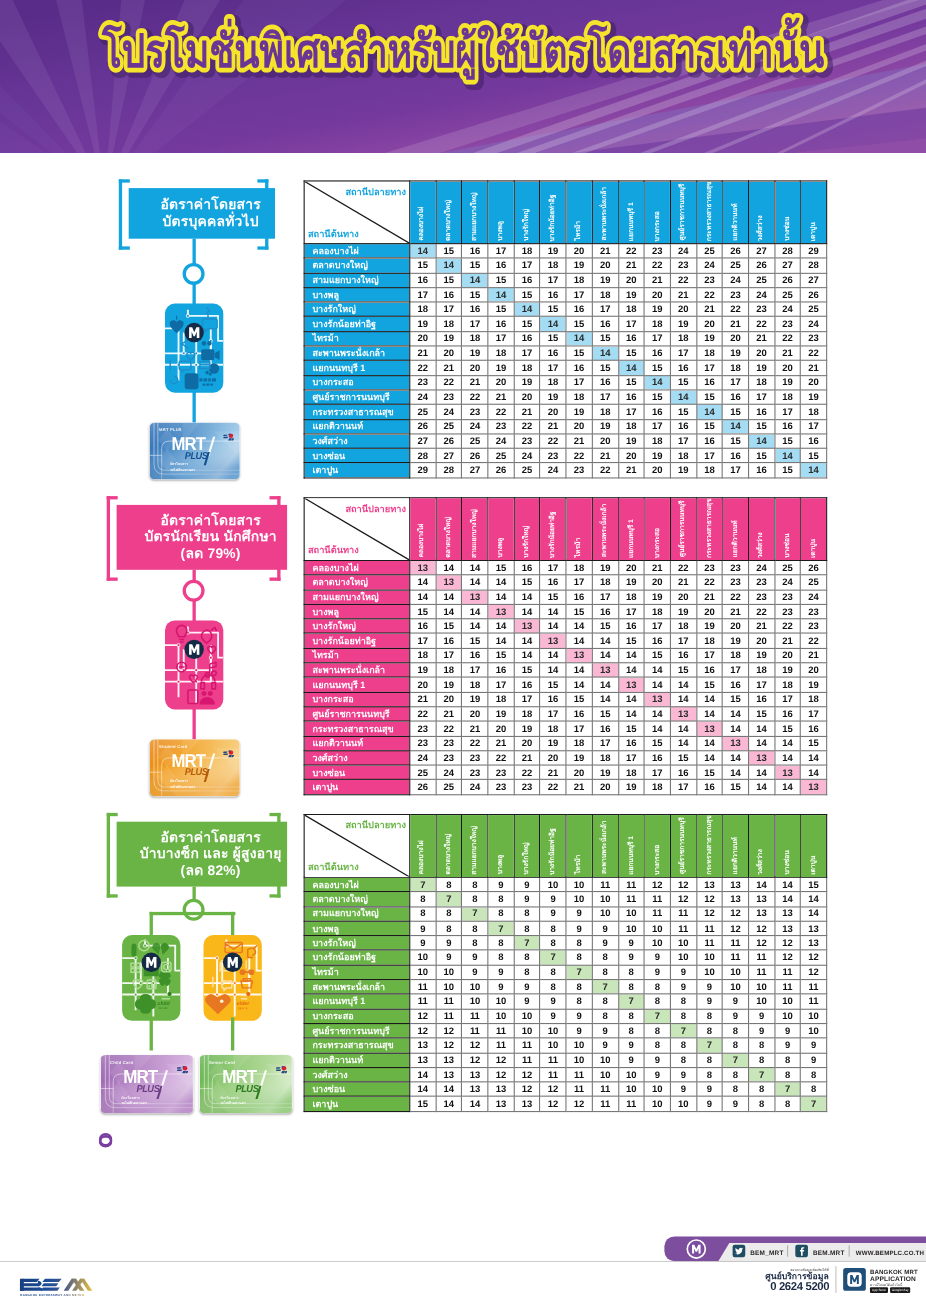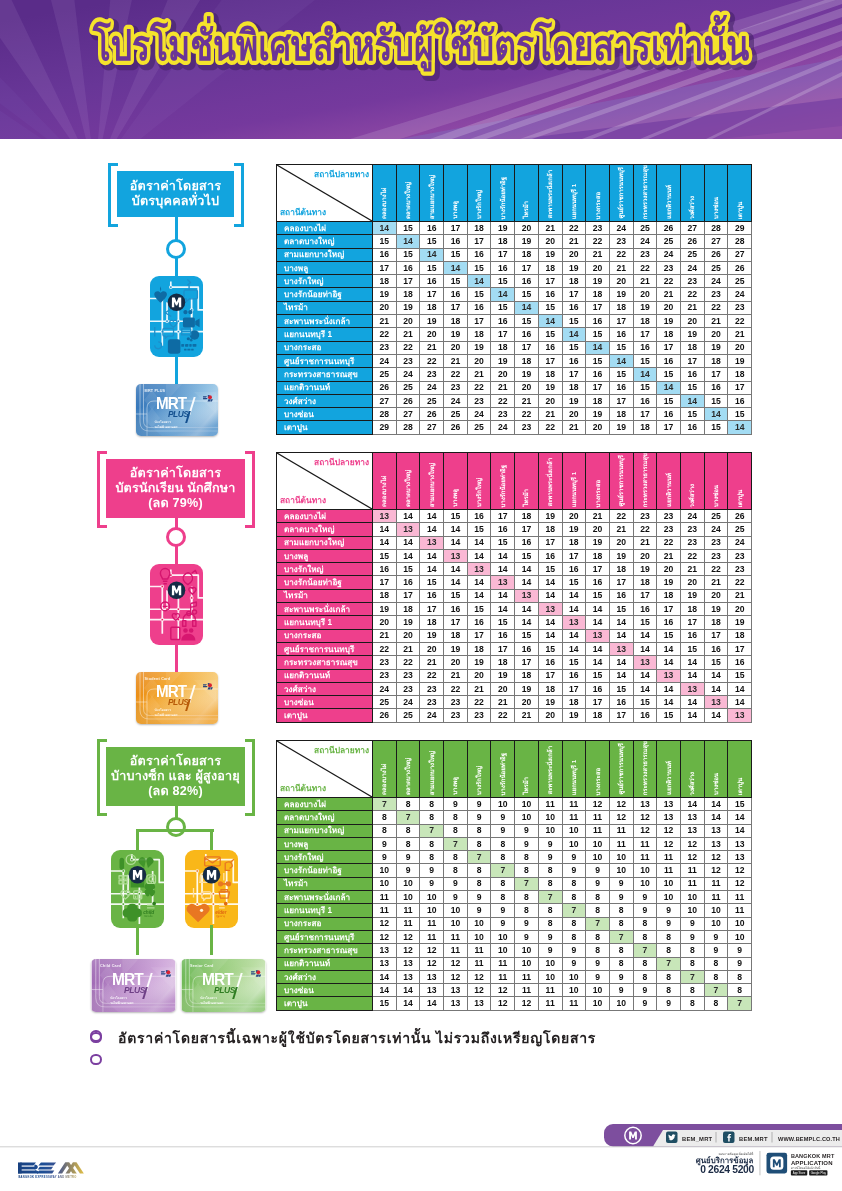--- a/index.html
+++ b/index.html
@@ -14,21 +14,21 @@
   .hdr-titlewrap text{font-family:"Liberation Sans",sans-serif;font-weight:700;}
   .hdr-sub{position:absolute;left:0;top:92px;width:842px;text-align:center;font-size:28px;font-weight:600;
      letter-spacing:.6px;color:#ffffff;line-height:1;z-index:4;}
 
   
   .sec{position:absolute;left:0;width:276px;}
   .lbl-wrap{position:absolute;left:107px;top:0;width:136px;height:64px;}
   .brk{position:absolute;top:0;width:10px;height:64px;}
   .brk i{position:absolute;background:currentColor;}
   .lbl-box{position:absolute;left:9px;top:8px;width:117px;height:46px;display:flex;flex-direction:column;
-     align-items:center;justify-content:center;color:#fff;font-weight:700;}
+     align-items:center;justify-content:center;color:#fff;font-weight:700;padding-left:16px;}
   .lbl-box span{display:block;line-height:1.17;font-size:12.6px;letter-spacing:.2px;white-space:nowrap;}
 
   .stem{position:absolute;left:174.5px;width:3px;}
   .circ{position:absolute;left:166px;width:20px;height:20px;border-radius:50%;border:3.6px solid currentColor;background:#fff;box-sizing:border-box;}
 
   .icard{position:absolute;border-radius:9px;overflow:hidden;}
 
   .plus{position:absolute;border-radius:5px;overflow:hidden;box-shadow:0 1px 2px rgba(0,0,0,.28);}
   .plus .pname{position:absolute;font-weight:700;color:#fff;letter-spacing:-1px;}
   .plus .psub{position:absolute;font-weight:700;font-style:italic;letter-spacing:-.5px;}
@@ -1716,21 +1716,21 @@
             <td class="val">8</td>
             <td class="val">8</td>
             <td class="val dg" style="background:#C8E6B9">7</td>
           </tr>
         </tbody>
       </table>
     </div>
 
   <div class="notes">
     <div class="note"><span class="bullet"></span></div>
-    <div class="note"><span class="bullet"></span><span>อัตราค่าโดยสารนี้เฉพาะผู้ใช้บัตรโดยสารเท่านั้น ไม่รวมถึงเหรียญโดยสาร</span></div>
+    <div class="note"><span class="bullet"></span></div>
     <div class="note"><span class="bullet"></span></div>
   </div>
 
   <div id="foot">
     <svg width="842" height="63" viewBox="0 0 842 63" style="position:absolute;left:0;top:0">
       <path d="M613 -4 h229 v22.5 h-229 a9 9 0 0 1 -9 -9 v-4.5 a9 9 0 0 1 9 -9 Z" fill="#7D4E9E"></path>
       <path d="M663 2 L842 2 L842 18.5 L653 18.5 Z" fill="#ECECEC"></path>
       <line x1="0" y1="18.8" x2="842" y2="18.8" stroke="#C3C3C3" stroke-width="0.8"></line>
       <g>
         <circle cx="633" cy="7.5" r="8.2" fill="none" stroke="#ffffff" stroke-width="1.5"></circle>

